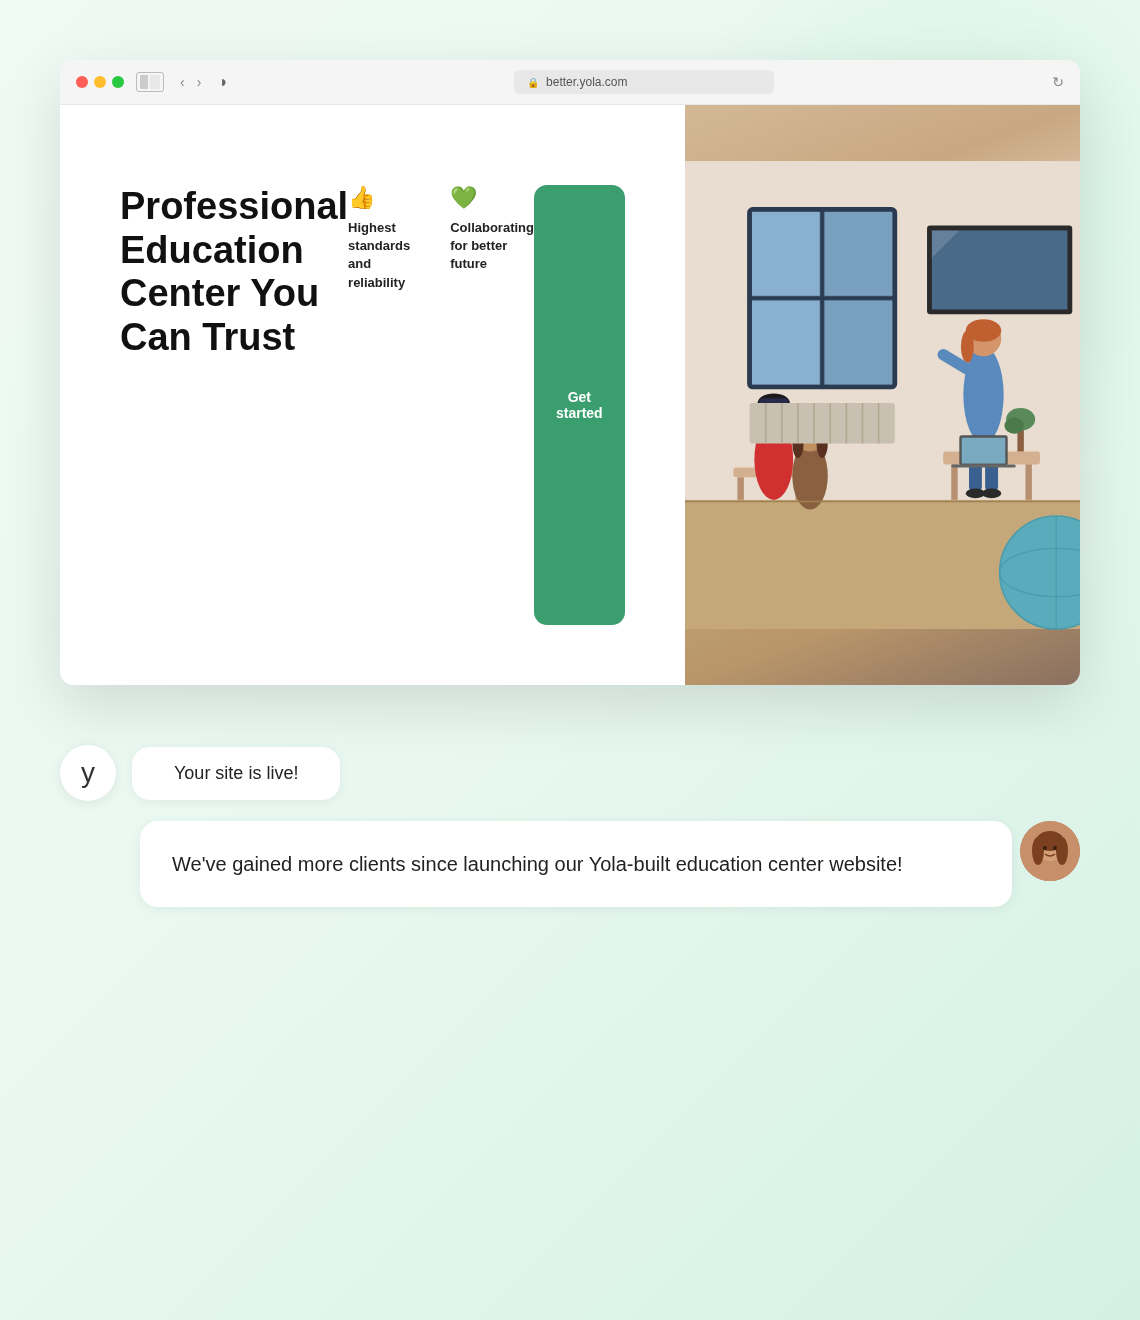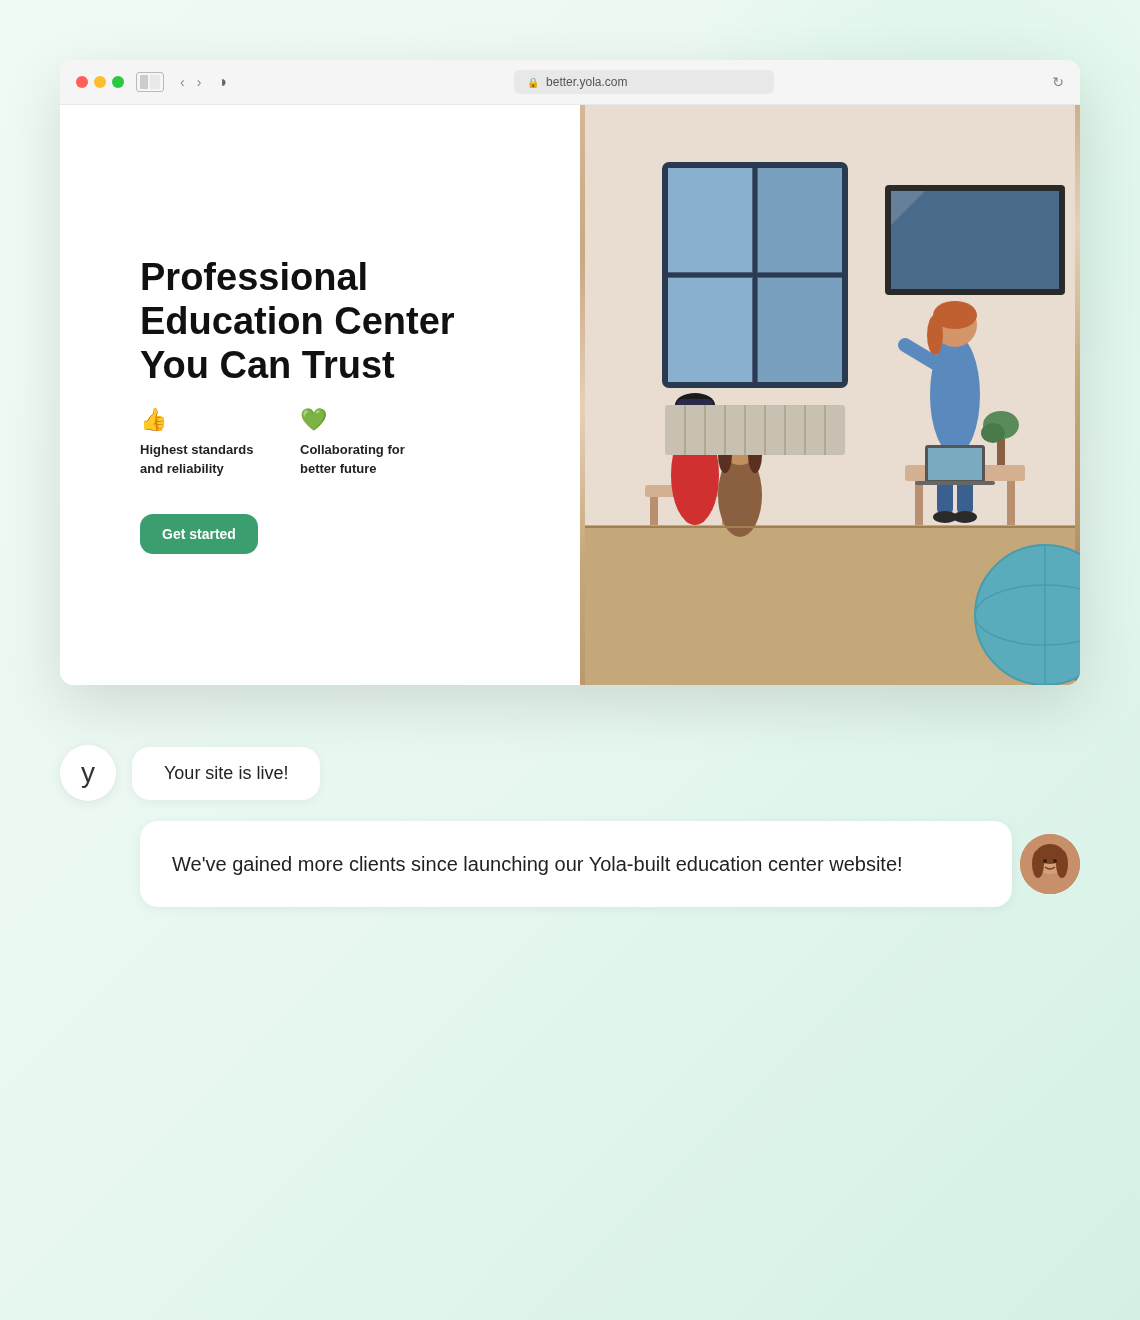--- a/index.html
+++ b/index.html
@@ -112,24 +112,24 @@
       cursor: pointer;
     }
 
     .browser-content {
       display: flex;
       height: 580px;
     }
 
     .hero-left {
       flex: 0 0 520px;
-      padding: 80px 60px 60px 80px;
+      padding: 80px 60px 60px 60px;
       background: #fff;
       display: flex;
-      flex-direction: column;
+      flex-direction: row;
       justify-content: center;
     }
 
     .hero-title {
       font-size: 38px;
       font-weight: 800;
       color: #111;
       line-height: 1.15;
       margin-bottom: 20px;
     }
@@ -226,33 +226,33 @@
       font-size: 28px;
       font-weight: 300;
       color: #333;
       box-shadow: 0 2px 12px rgba(0,0,0,0.08);
       flex-shrink: 0;
     }
 
     .chat-bubble {
       background: #fff;
       border-radius: 18px;
-      padding: 16px 32px;
+      padding: 16px 42px;
       box-shadow: 0 2px 12px rgba(0,0,0,0.06);
     }
 
     .chat-bubble-text {
       font-size: 18px;
       font-weight: 500;
       color: #222;
     }
 
     .chat-bubble-right-wrapper {
       display: flex;
-      align-items: center;
+      align-items: flex-start;
       gap: 8px;
       padding-left: 80px;
     }
 
     .chat-bubble-right {
       background: #fff;
       border-radius: 18px;
       padding: 28px 32px;
       box-shadow: 0 2px 12px rgba(0,0,0,0.06);
       flex: 1;

